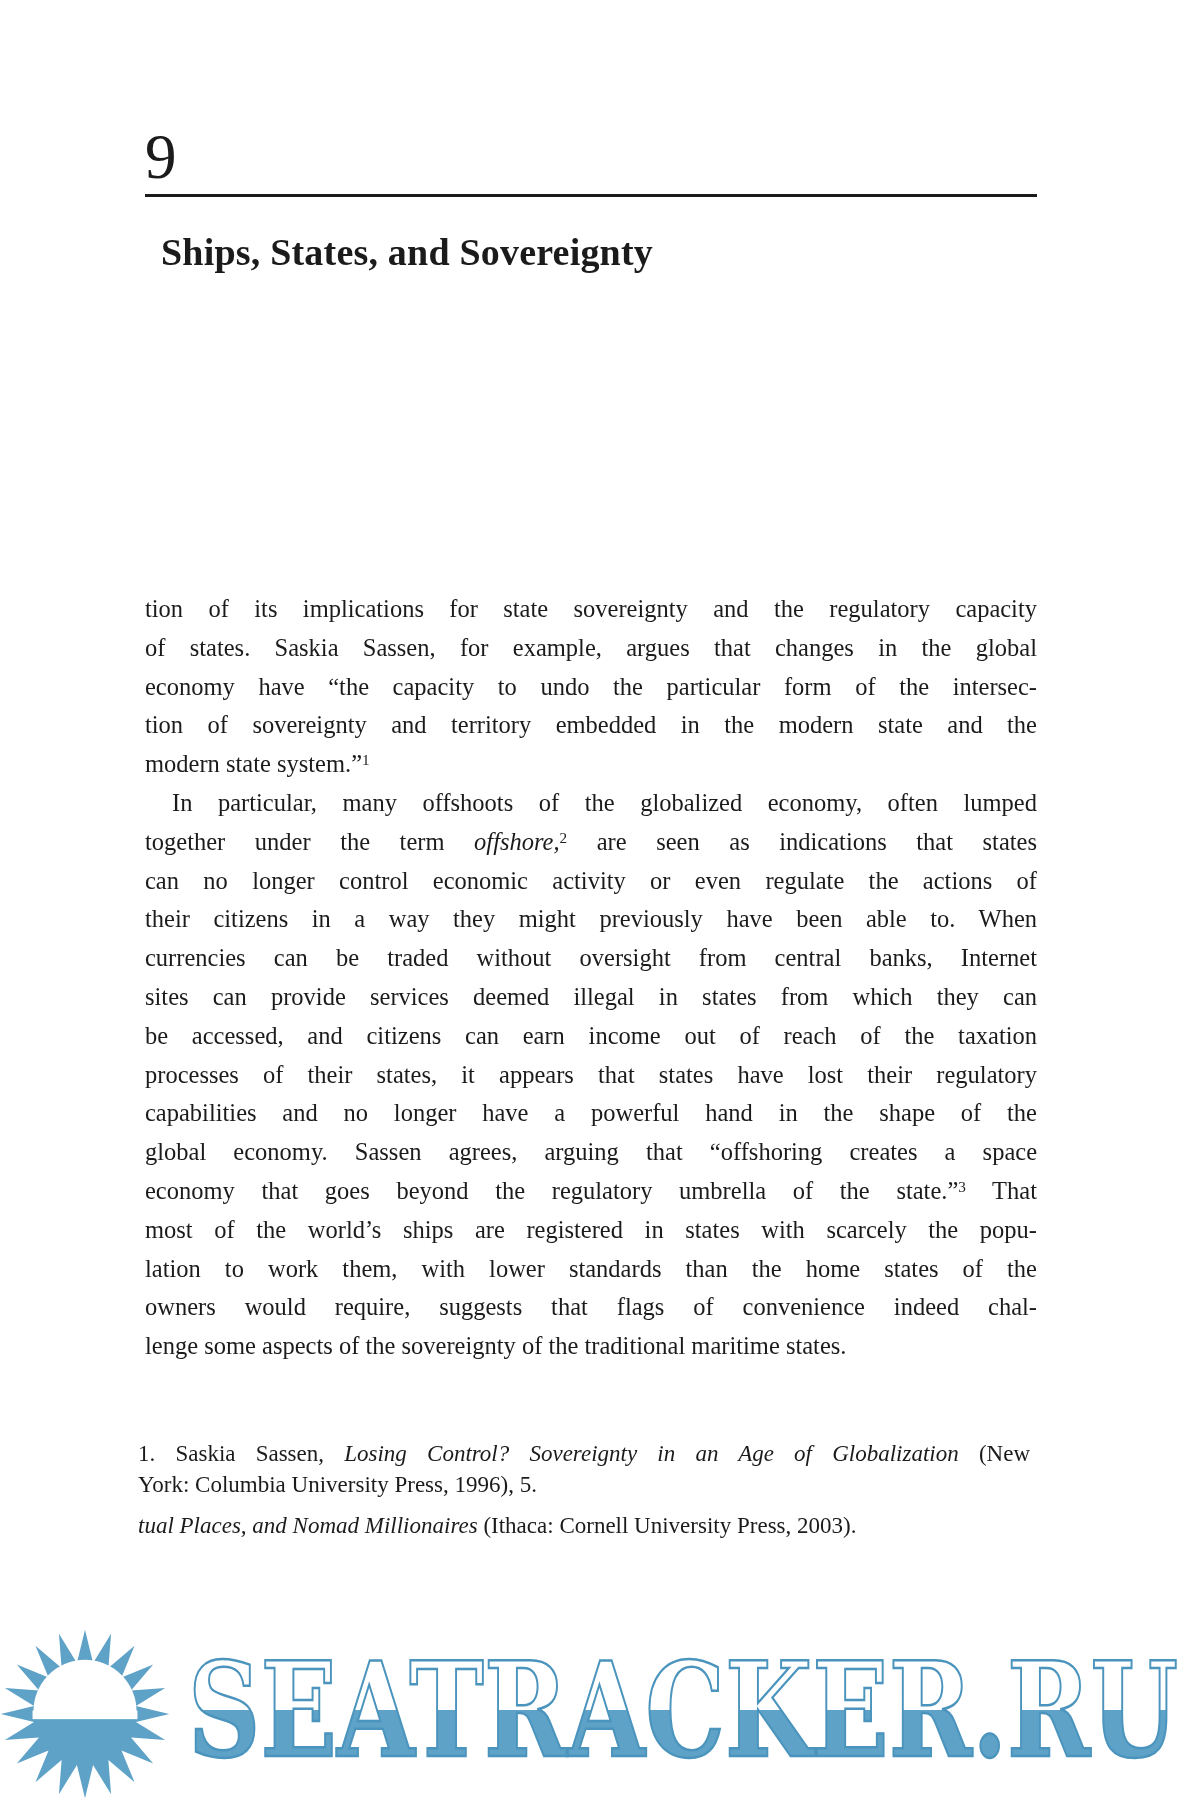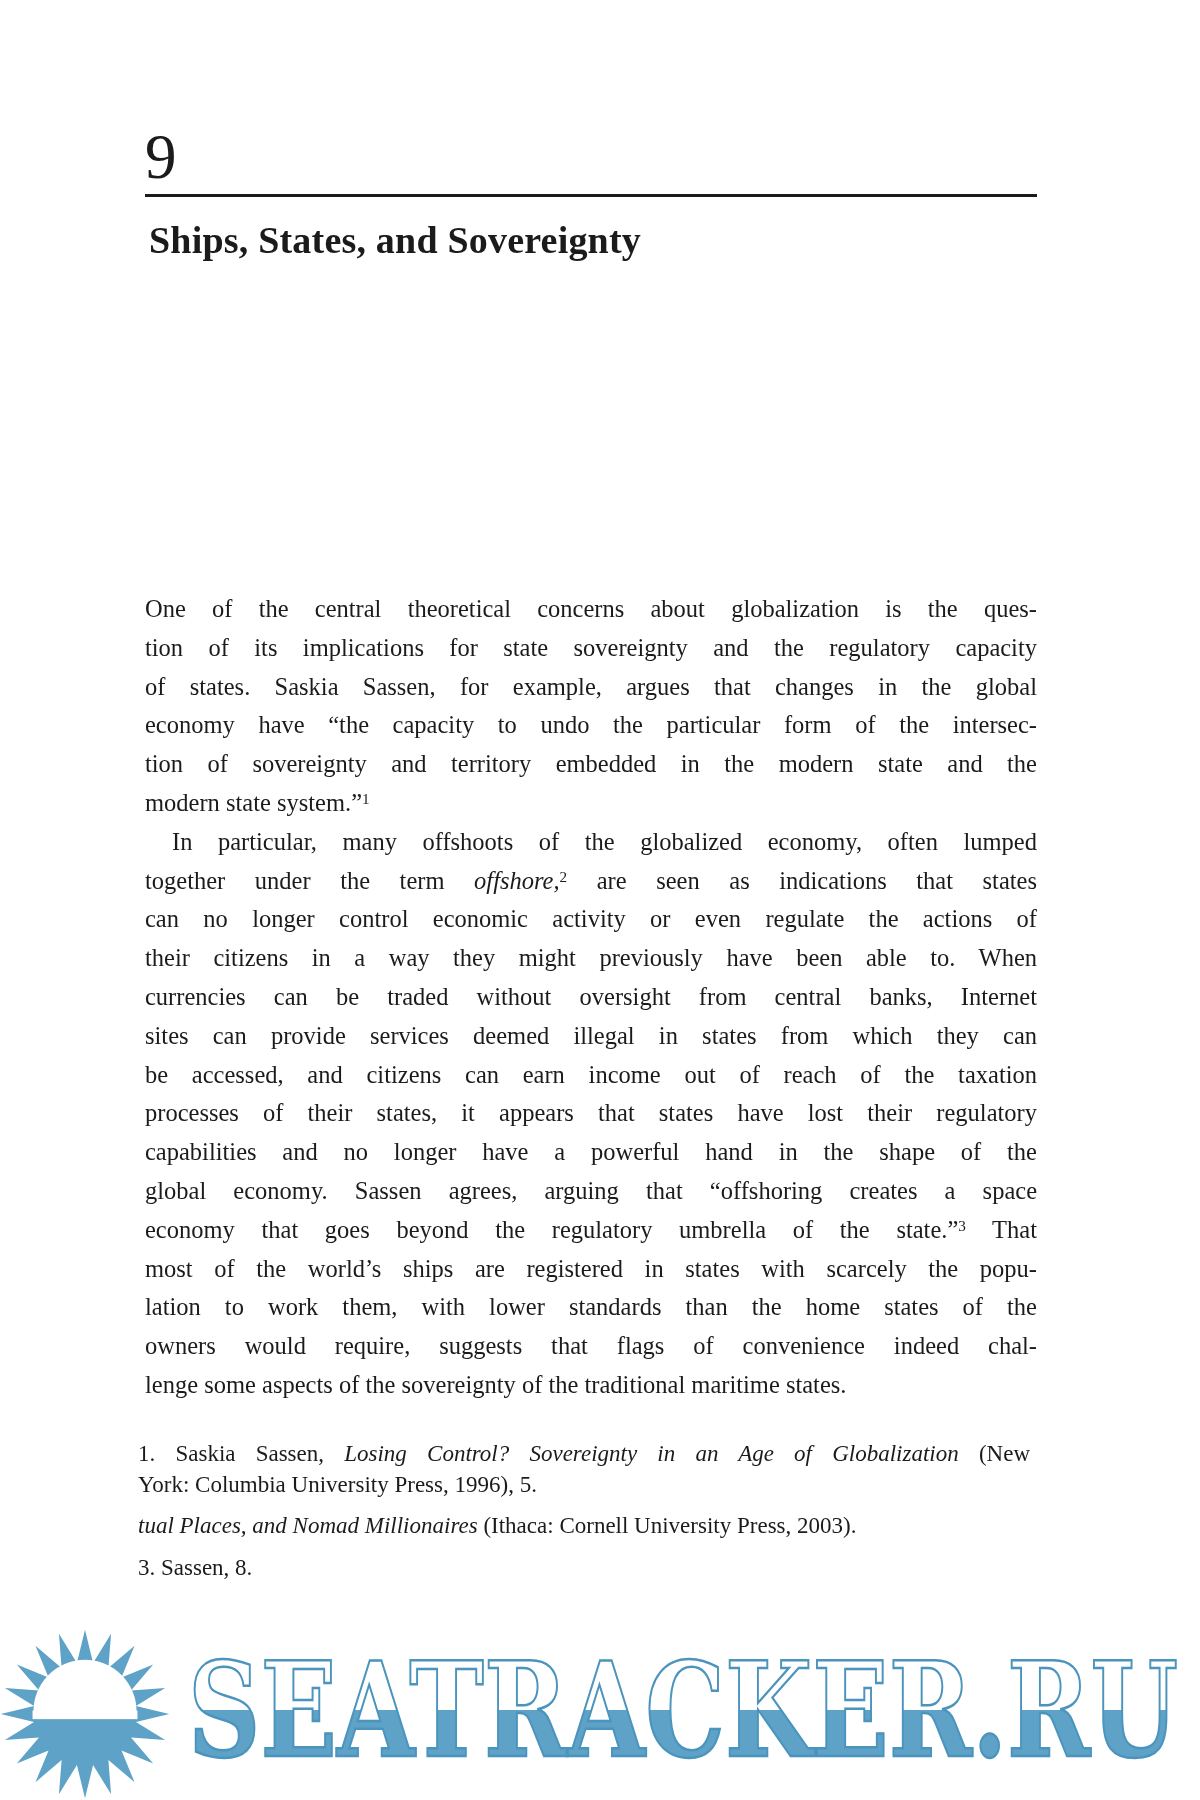--- a/index.html
+++ b/index.html
@@ -77,25 +77,24 @@
 </style>
 </head>
 <body>
 
 <div class="page">
 
   <div class="chapter-number">9</div>
 
   <div class="chapter-rule"></div>
 
-  <h1 class="chapter-title" style="margin:4px;">Ships, States, and Sovereignty</h1>
+  <h1 class="chapter-title" style="margin:16px;">Ships, States, and Sovereignty</h1>
 
   <div class="body-text">
     <div class="paragraph">
-        <div class="tline"><span>One of the central theoretical concerns about globalization is the ques-</span></div>
         <div class="tline"><span>tion of its implications for state sovereignty and the regulatory capacity</span></div>
         <div class="tline"><span>of states. Saskia Sassen, for example, argues that changes in the global</span></div>
         <div class="tline"><span>economy have “the capacity to undo the particular form of the intersec-</span></div>
         <div class="tline"><span>tion of sovereignty and territory embedded in the modern state and the</span></div>
         <div class="tline tline-last"><span>modern state system.”</span><sup>1</sup></div>
       </div>
     <div class="paragraph indent-first">
         <div class="tline"><span>In particular, many offshoots of the globalized economy, often lumped</span></div>
         <div class="tline"><span>together under the term </span><i>offshore,</i><sup>2</sup><span> are seen as indications that states</span></div>
         <div class="tline"><span>can no longer control economic activity or even regulate the actions of</span></div>
@@ -115,23 +114,20 @@
   </div>
 
   <div class="footnotes">
     <div class="footnote">
         <div class="tline"><span>1. Saskia Sassen, </span><i>Losing Control? Sovereignty in an Age of Globalization</i><span> (New</span></div>
         <div class="tline tline-last"><span>York: Columbia University Press, 1996), 5.</span></div>
       </div>
     <div class="footnote">
         <div class="tline tline-last"><i>tual Places, and Nomad Millionaires</i><span> (Ithaca: Cornell University Press, 2003).</span></div>
       </div>
-    <div class="footnote">
-        <div class="tline tline-last"><span>3. Sassen, 8.</span></div>
-      </div>
   </div>
 
   <div class="watermark">
 
     <svg class="sun-logo" viewBox="0 0 200 200">
       <polygon class="sun-rays" points="100.0,2.0 109.4,40.7 130.3,6.8 127.2,46.5 157.6,20.7 142.4,57.6 179.3,42.4 153.5,72.8 193.2,69.7 159.3,90.6 198.0,100.0 159.3,109.4 193.2,130.3 153.5,127.2 179.3,157.6 142.4,142.4 157.6,179.3 127.2,153.5 130.3,193.2 109.4,159.3 100.0,198.0 90.6,159.3 69.7,193.2 72.8,153.5 42.4,179.3 57.6,142.4 20.7,157.6 46.5,127.2 6.8,130.3 40.7,109.4 2.0,100.0 40.7,90.6 6.8,69.7 46.5,72.8 20.7,42.4 57.6,57.6 42.4,20.7 72.8,46.5 69.7,6.8 90.6,40.7"></polygon>
       <path class="sun-white" d="M 40 97 A 60 60 0 0 1 160 97 Z"></path>
       <rect class="sun-white" x="39" y="96" width="122" height="10"></rect>
     </svg>
 

